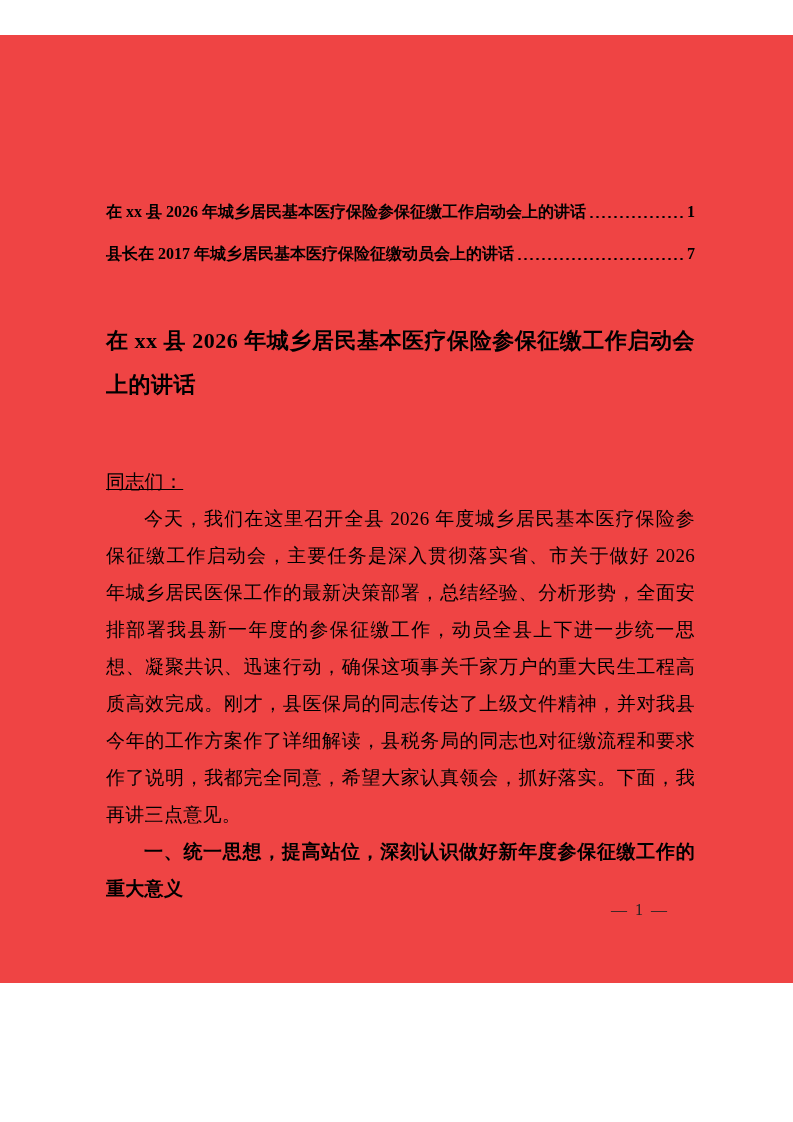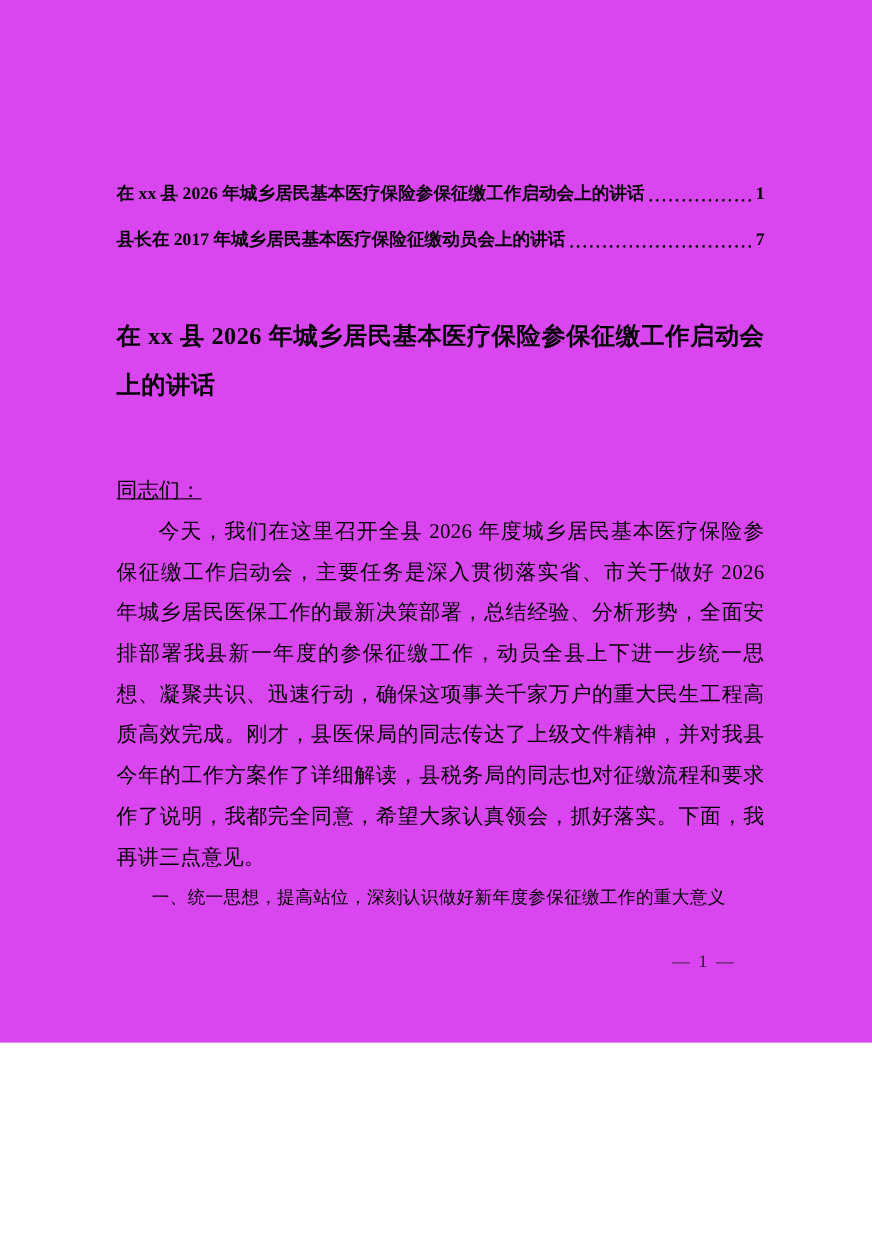--- a/index.html
+++ b/index.html
@@ -3,24 +3,25 @@
 <meta charset="utf-8">
 <style>
   * { margin: 0; padding: 0; box-sizing: border-box; }
   html, body { background: #ffffff; }
   body { width: 793px; }
 
   .page {
     position: relative;
     width: 793px;
     height: 948px;
-    background: #d946ef;
+    background: #ef4444;
     color: #000000;
     font-family: "Liberation Serif", "DejaVu Serif", serif;
     overflow: hidden;
+    margin-top: 35px;
   }
 
   .content {
     position: absolute;
     left: 106px;
     right: 98px;
     top: 0;
   }
 
   
@@ -65,22 +66,22 @@
     margin-top: 56px;
     font-size: 19px;
     line-height: 37px;
     text-align: justify;
     letter-spacing: 0.3px;
   }
   .salutation { text-indent: 0; text-decoration: underline; }
   .para { text-indent: 2em; }
   .section-heading {
     font-family: "Liberation Sans", "DejaVu Sans", sans-serif;
-    font-size: 16px;
-    font-weight: normal;
+    font-size: 19px;
+    font-weight: bold;
     line-height: 37px;
     text-indent: 2em;
     text-align: justify;
   }
 
   
   .page-footer {
     position: absolute;
     bottom: 64px;
     right: 124px;

